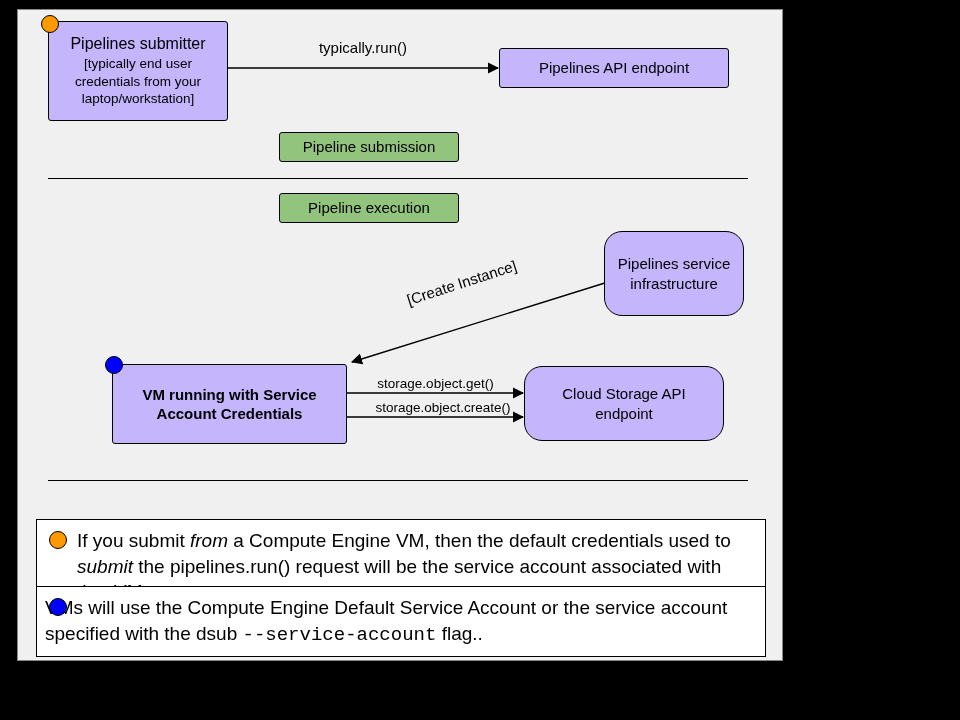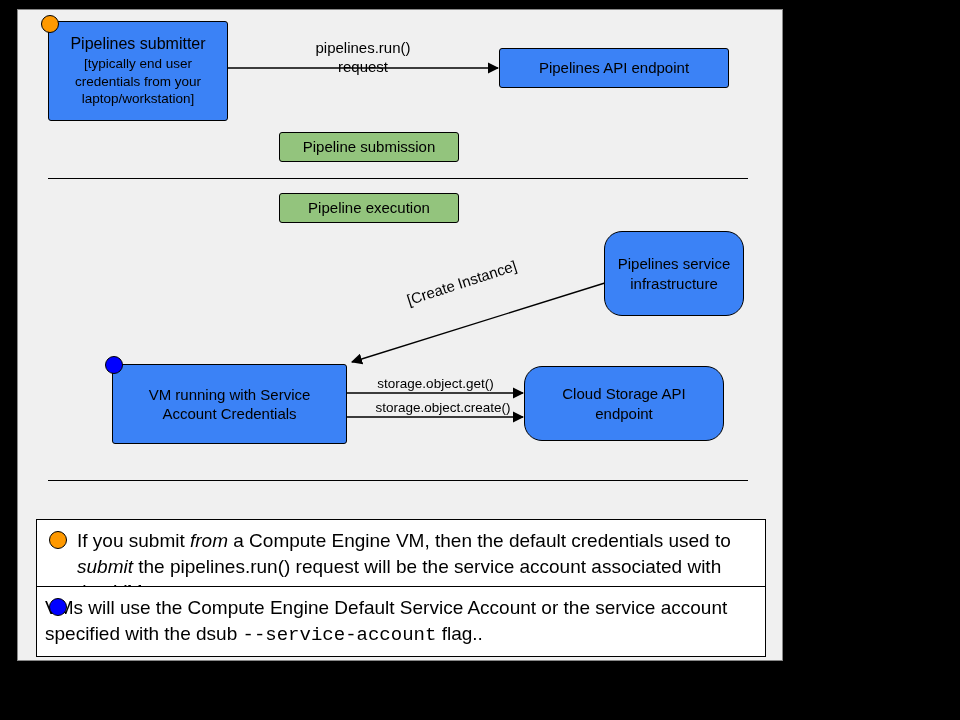--- a/index.html
+++ b/index.html
@@ -25,21 +25,21 @@
     position: absolute;
     box-sizing: border-box;
     display: flex;
     flex-direction: column;
     align-items: center;
     justify-content: center;
     text-align: center;
     line-height: 1.3;
   }
   .blue-box {
-    background: #3b82f6;
+    background: #c4b5fd;
     border: 1px solid #000;
     border-radius: 3px;
   }
   .green-box {
     background: #93c47d;
     border: 1px solid #000;
     border-radius: 3px;
   }
   .rounded {
     border-radius: 18px;
@@ -104,22 +104,21 @@
     <line x1="328" y1="407" x2="505" y2="407" stroke="#000" stroke-width="1.4" marker-end="url(#ah)"></line>
   </svg>
 
   <div class="box blue-box" style="left:30px; top:11px; width:180px; height:100px;">
     <div style="font-size:16px;">Pipelines submitter</div>
     <div class="small" style="padding:0 12px;">[typically end user credentials from your laptop/workstation]</div>
   </div>
   <div class="dot orange" style="left:23px; top:5px;"></div>
 
   <div class="label" style="left:265px; top:29px; width:160px;">
-    <div>pipelines.run()</div>
-    <div>request</div>
+    <div>typically.run()</div>
   </div>
 
   <div class="box green-box" style="left:261px; top:122px; width:180px; height:30px;">
     <span>Pipeline submission</span>
   </div>
 
   <div class="box blue-box" style="left:481px; top:38px; width:230px; height:40px;">
     <span>Pipelines API endpoint</span>
   </div>
 
@@ -130,21 +129,21 @@
   </div>
 
   <div class="box blue-box rounded" style="left:586px; top:221px; width:140px; height:85px; padding:0 8px;">
     <span>Pipelines service infrastructure</span>
   </div>
 
   <div class="label" style="left:356px; top:264px; width:176px; transform:rotate(-18deg); transform-origin:center;">
     <span>[Create Instance]</span>
   </div>
 
-  <div class="box blue-box" style="left:94px; top:354px; width:235px; height:80px; padding:0 10px;">
+  <div class="box blue-box" style="left:94px; top:354px; width:235px; height:80px; padding:0 10px;font-weight:bold;">
     <span>VM running with Service Account Credentials</span>
   </div>
   <div class="dot blue" style="left:87px; top:346px;"></div>
 
   <div class="label small" style="left:330px; top:366px; width:175px; text-align:center;">storage.object.get()</div>
   <div class="label small" style="left:330px; top:390px; width:190px; text-align:center;">storage.object.create()</div>
 
   <div class="box blue-box rounded" style="left:506px; top:356px; width:200px; height:75px; padding:10px 10px;">
     <span>Cloud Storage API endpoint</span>
   </div>

